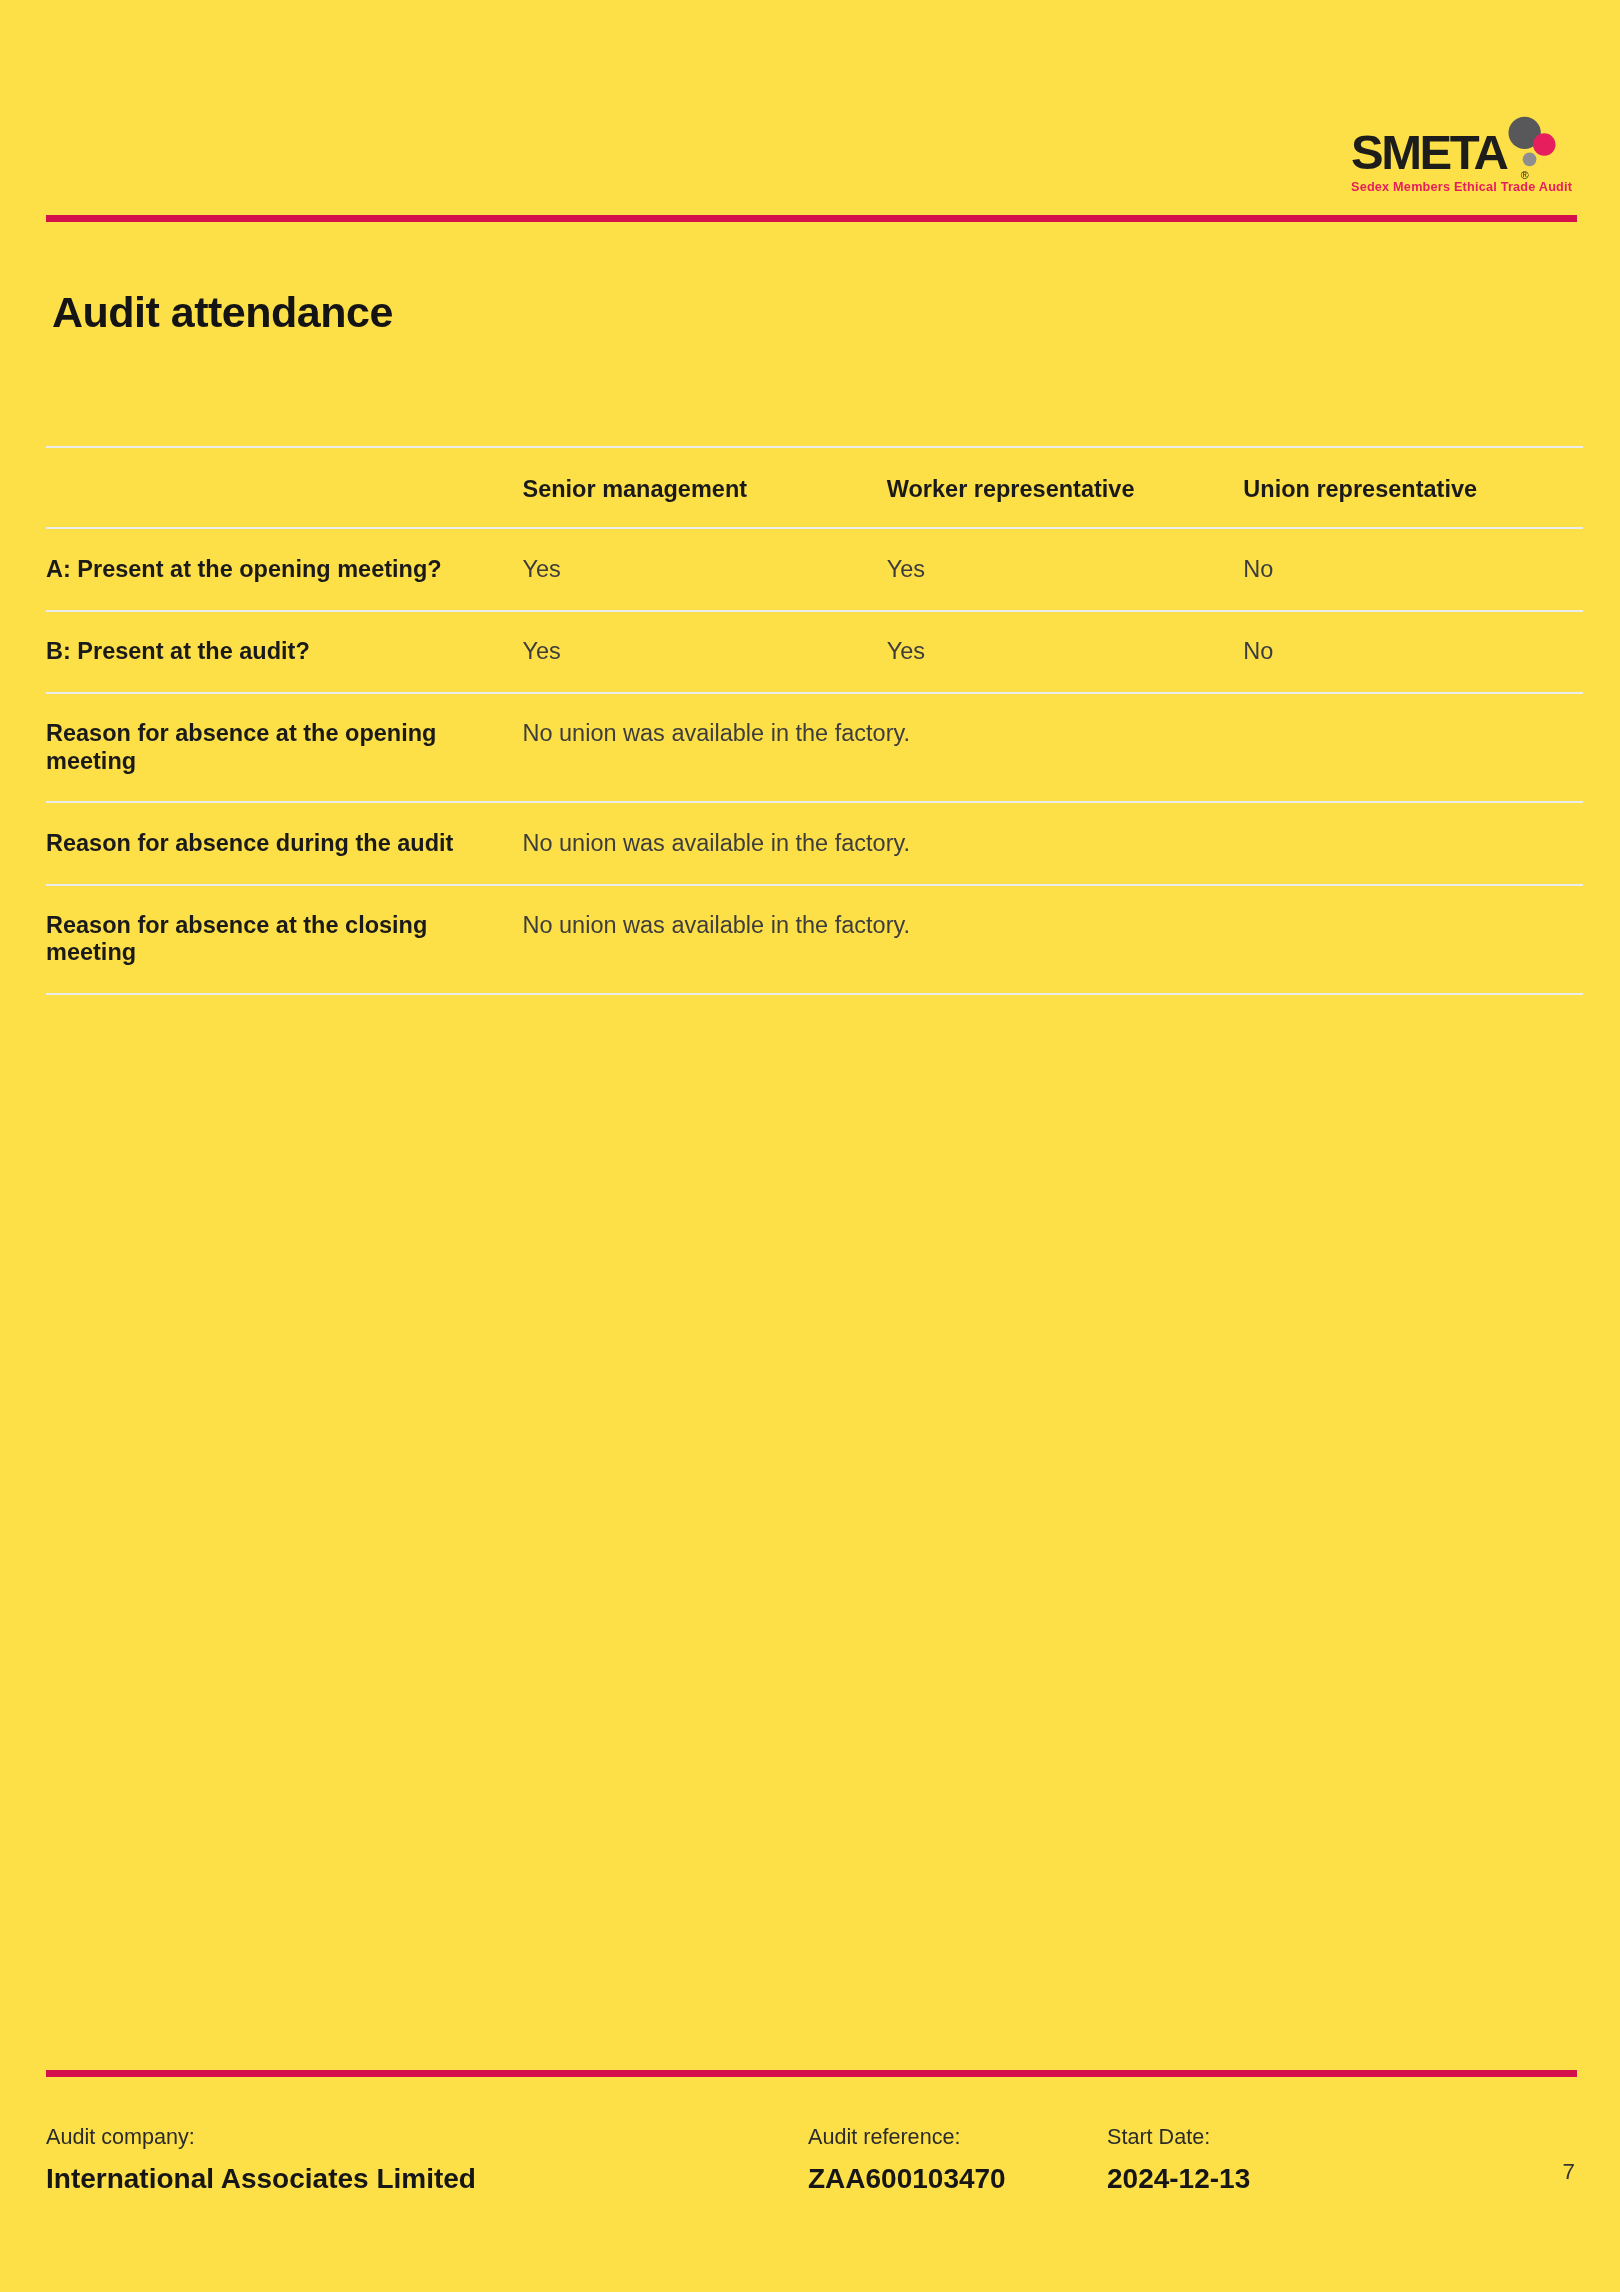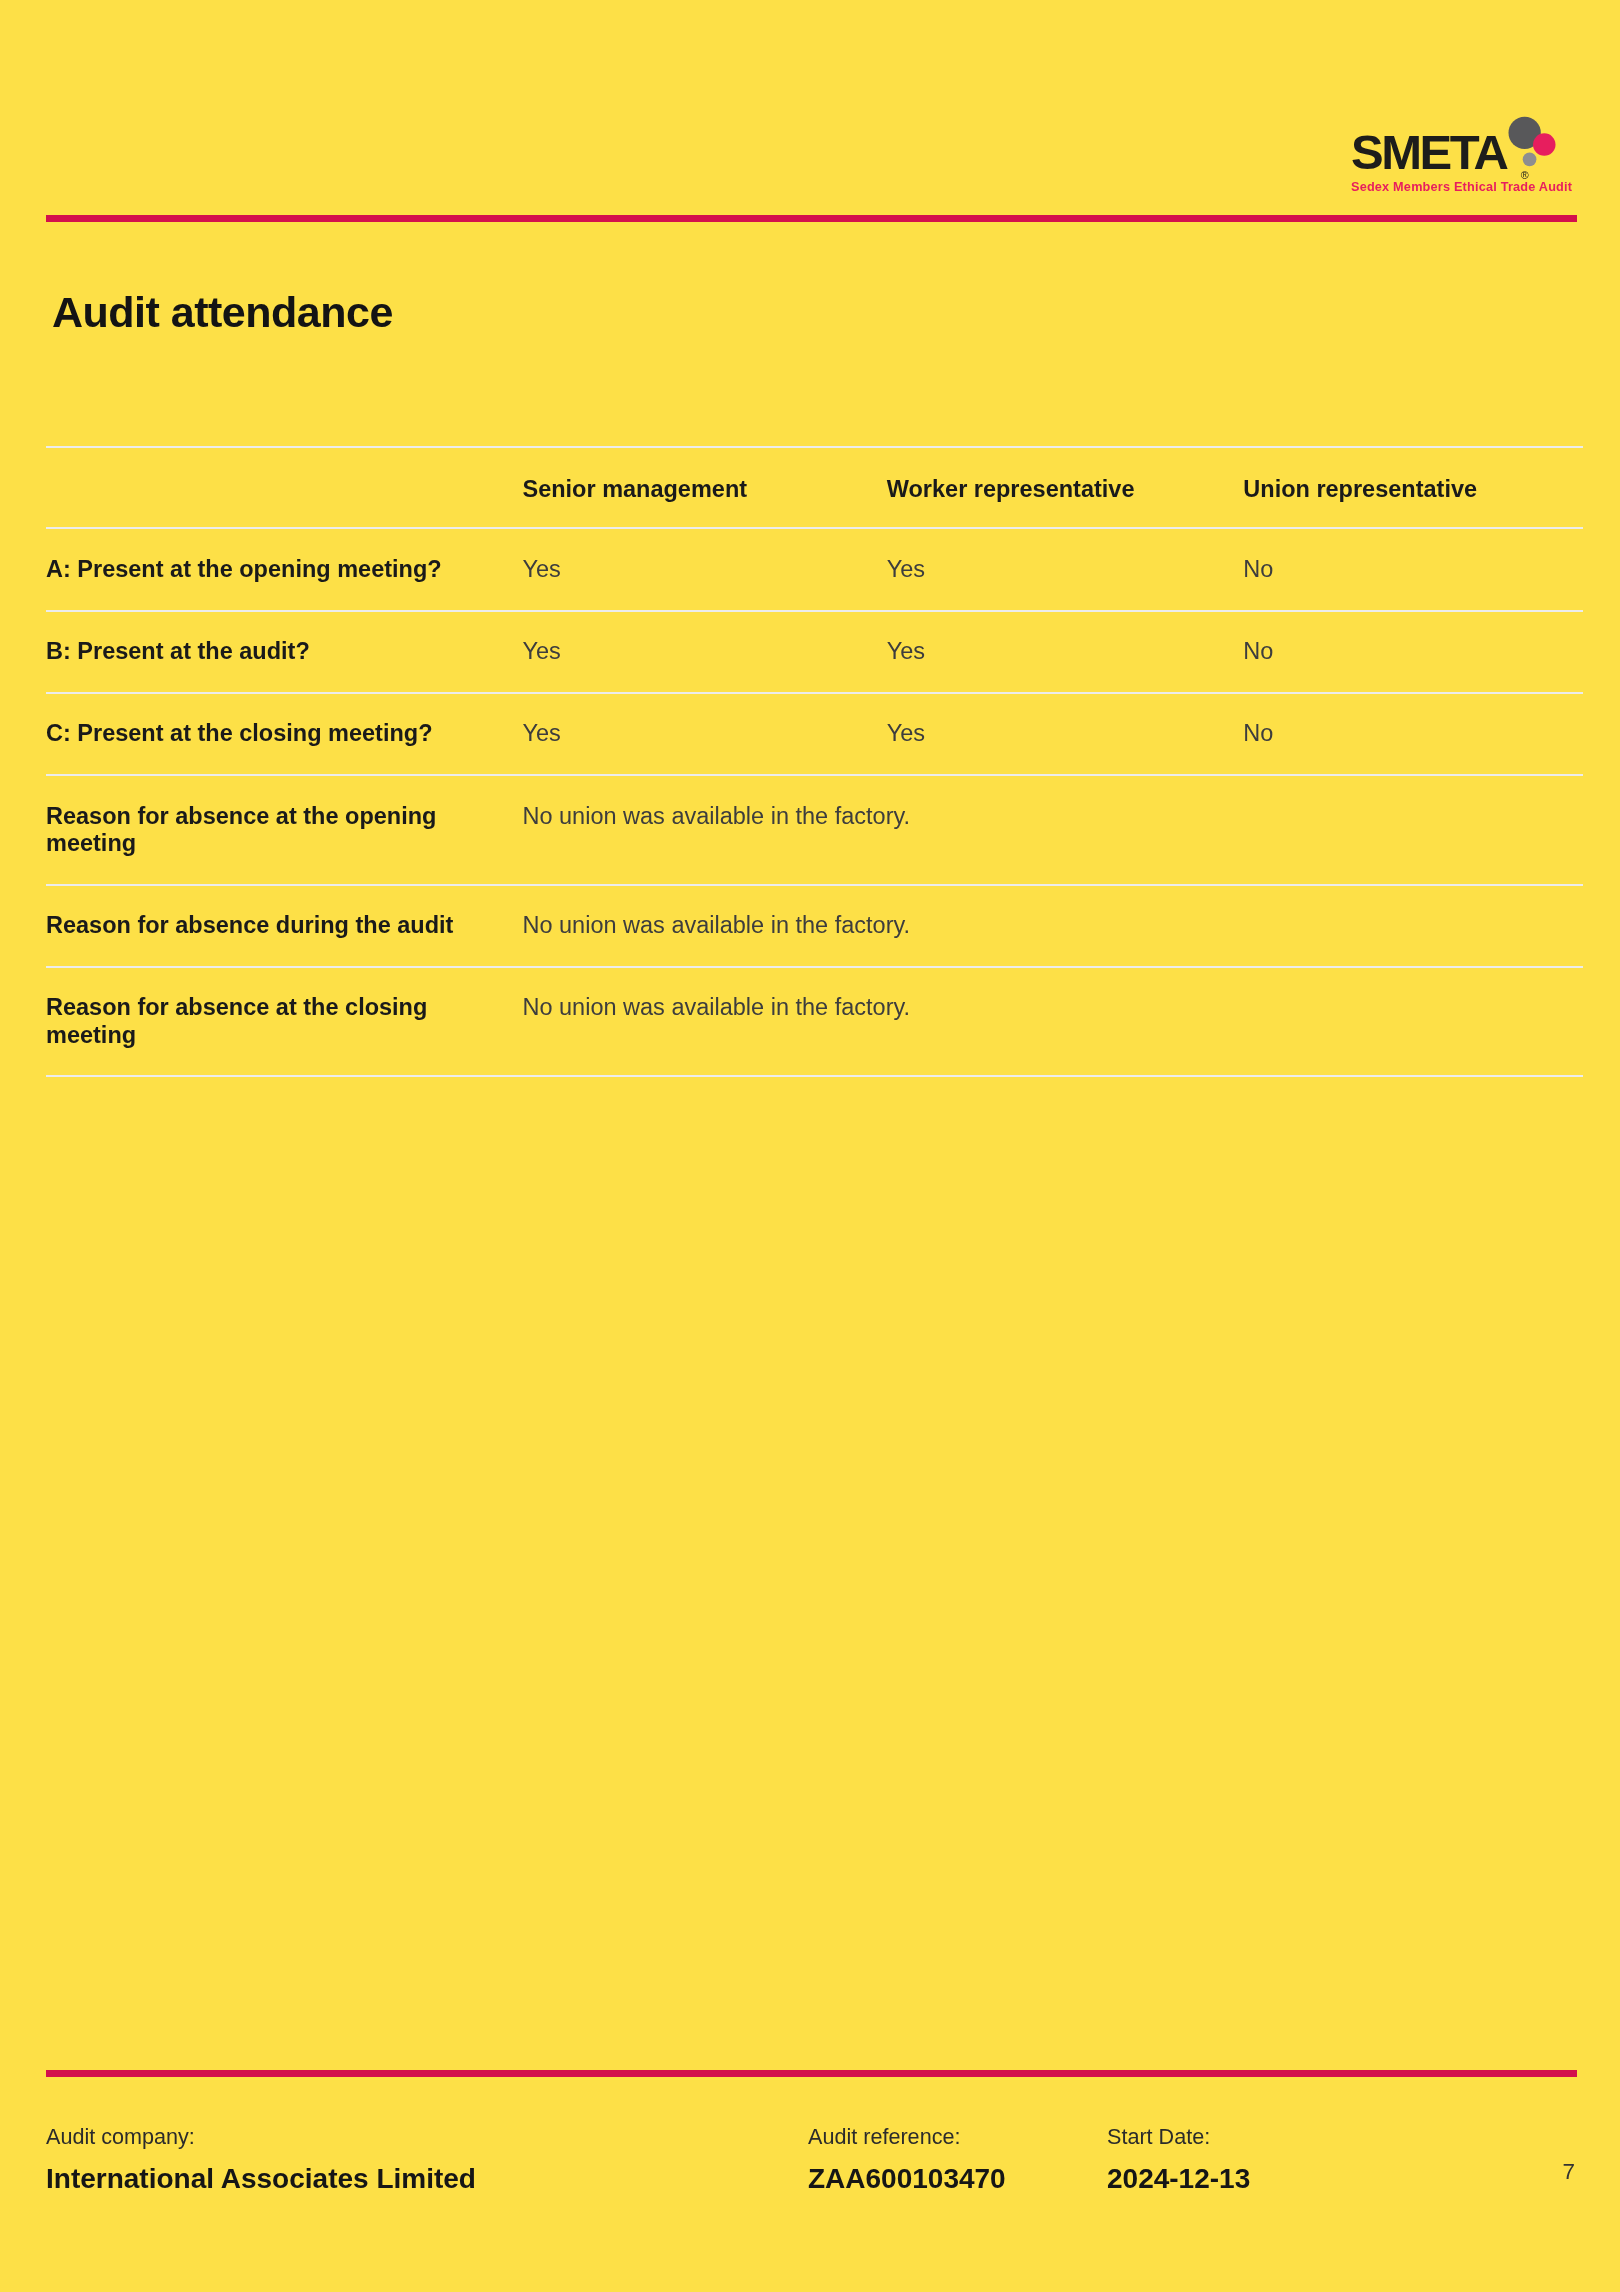--- a/index.html
+++ b/index.html
@@ -107,26 +107,20 @@
         <td>Yes</td>
         <td>No</td>
       </tr>
       <tr>
         <th>B: Present at the audit?</th>
         <td>Yes</td>
         <td>Yes</td>
         <td>No</td>
       </tr>
       <tr>
-        <th>C: Present at the closing meeting?</th>
-        <td>Yes</td>
-        <td>Yes</td>
-        <td>No</td>
-      </tr>
-      <tr>
         <th>Reason for absence at the opening meeting</th>
         <td colspan="3">No union was available in the factory.</td>
       </tr>
       <tr>
         <th>Reason for absence during the audit</th>
         <td colspan="3">No union was available in the factory.</td>
       </tr>
       <tr>
         <th>Reason for absence at the closing meeting</th>
         <td colspan="3">No union was available in the factory.</td>

